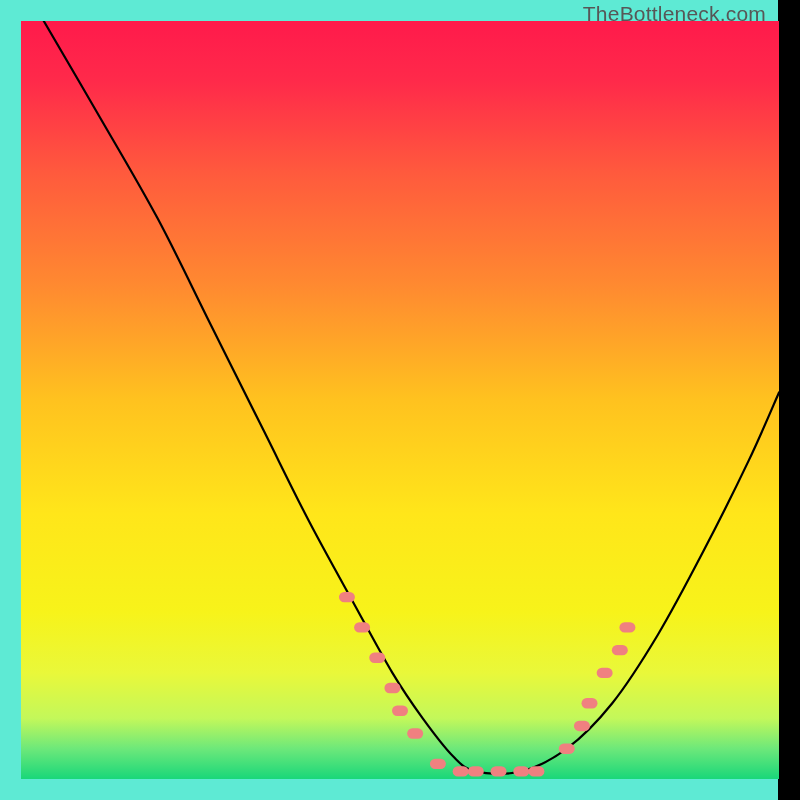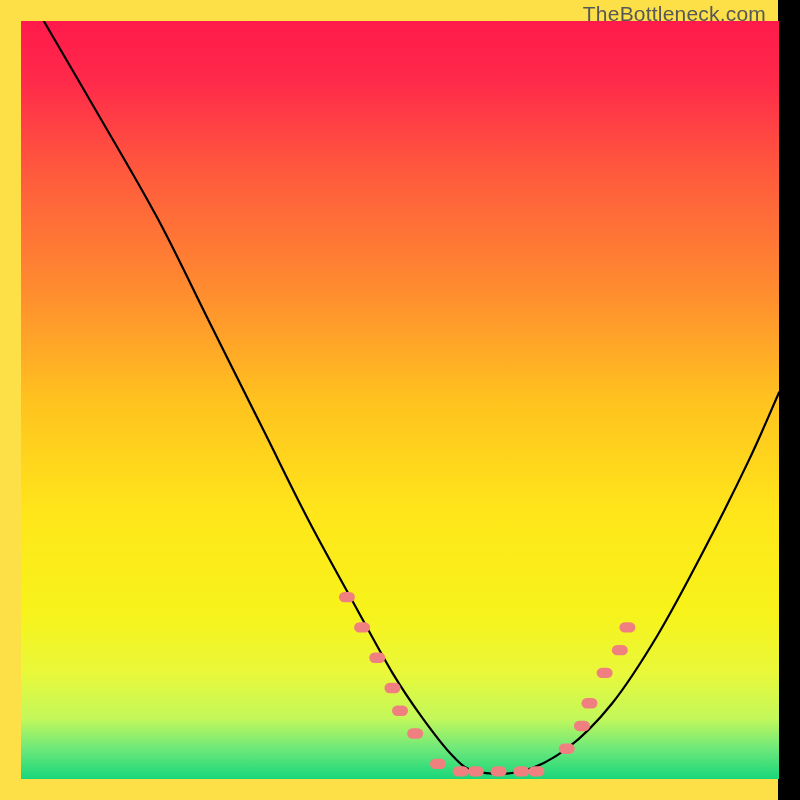--- a/index.html
+++ b/index.html
@@ -10,21 +10,21 @@
     overflow: hidden;
     background: #000;
     font-family: Arial, Helvetica, sans-serif;
   }
   .frame {
     position: absolute;
     left: 0;
     top: 0;
     width: 778px;
     height: 800px;
-    background: #fde047;
+    background: #5eead4;
   }
   .plot-area {
     position: absolute;
     left: 21px;
     top: 21px;
     width: 758px;
     height: 758px;
     overflow: hidden;
   }
   .gradient {

